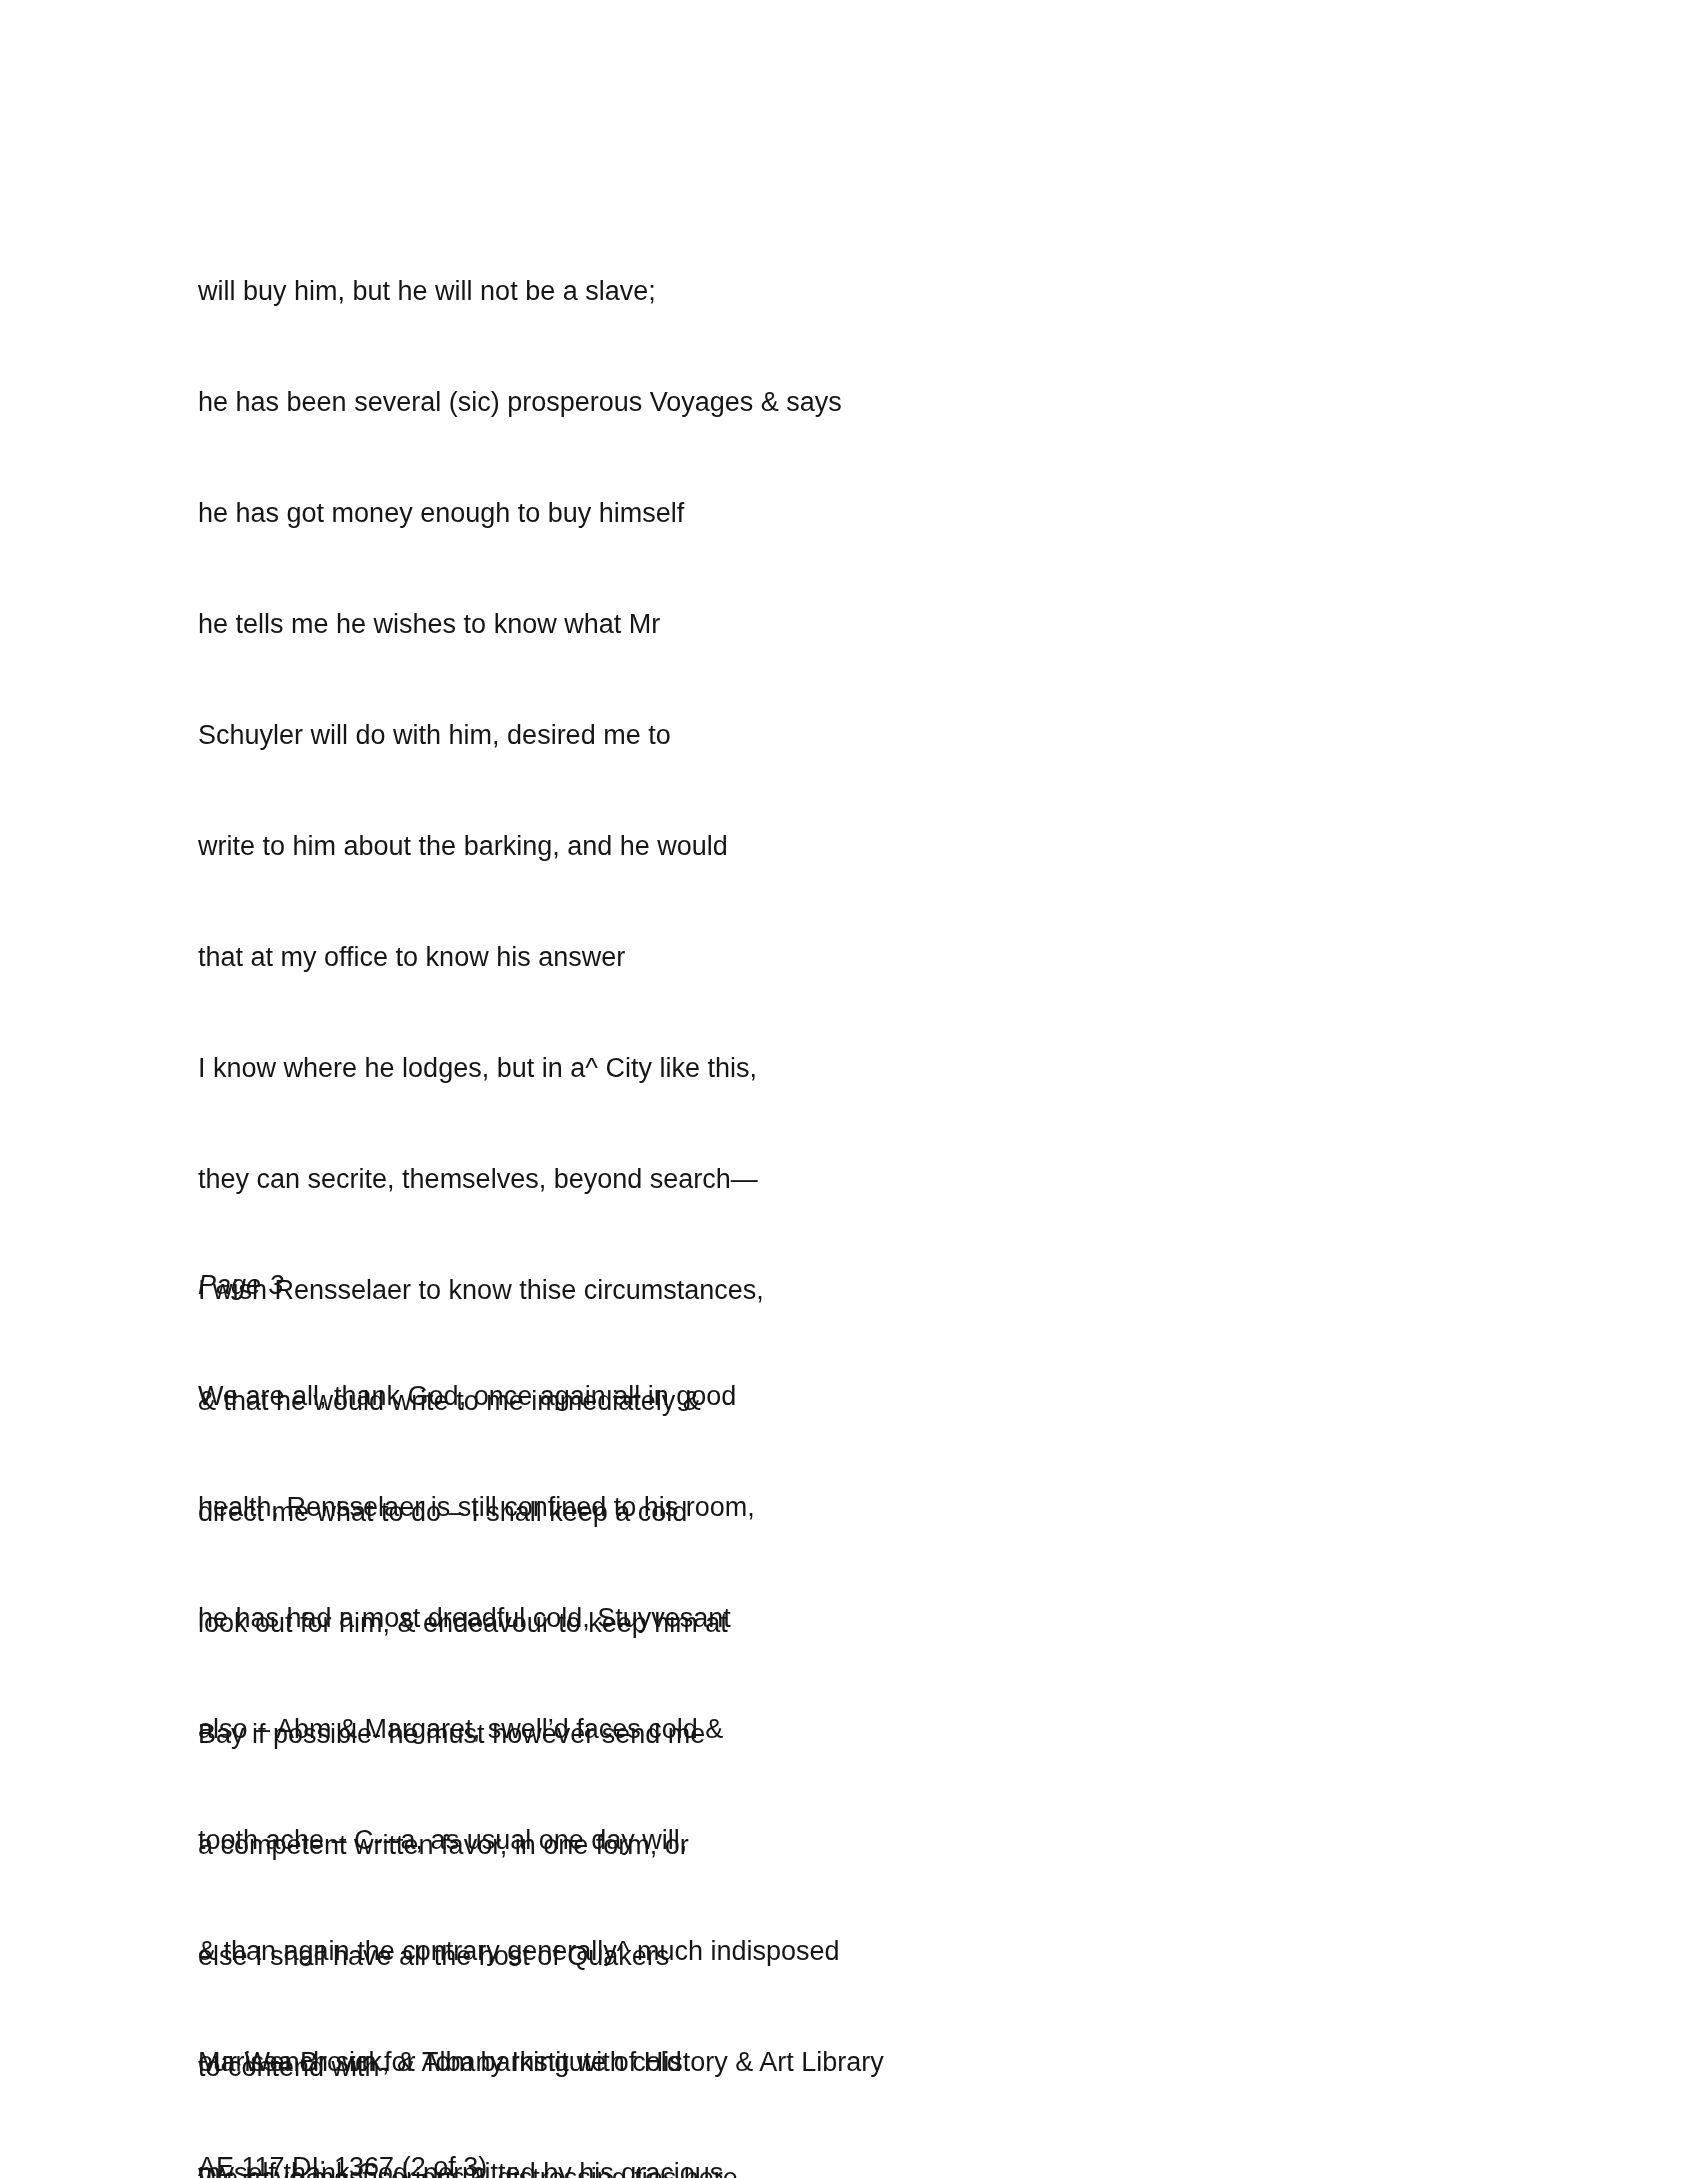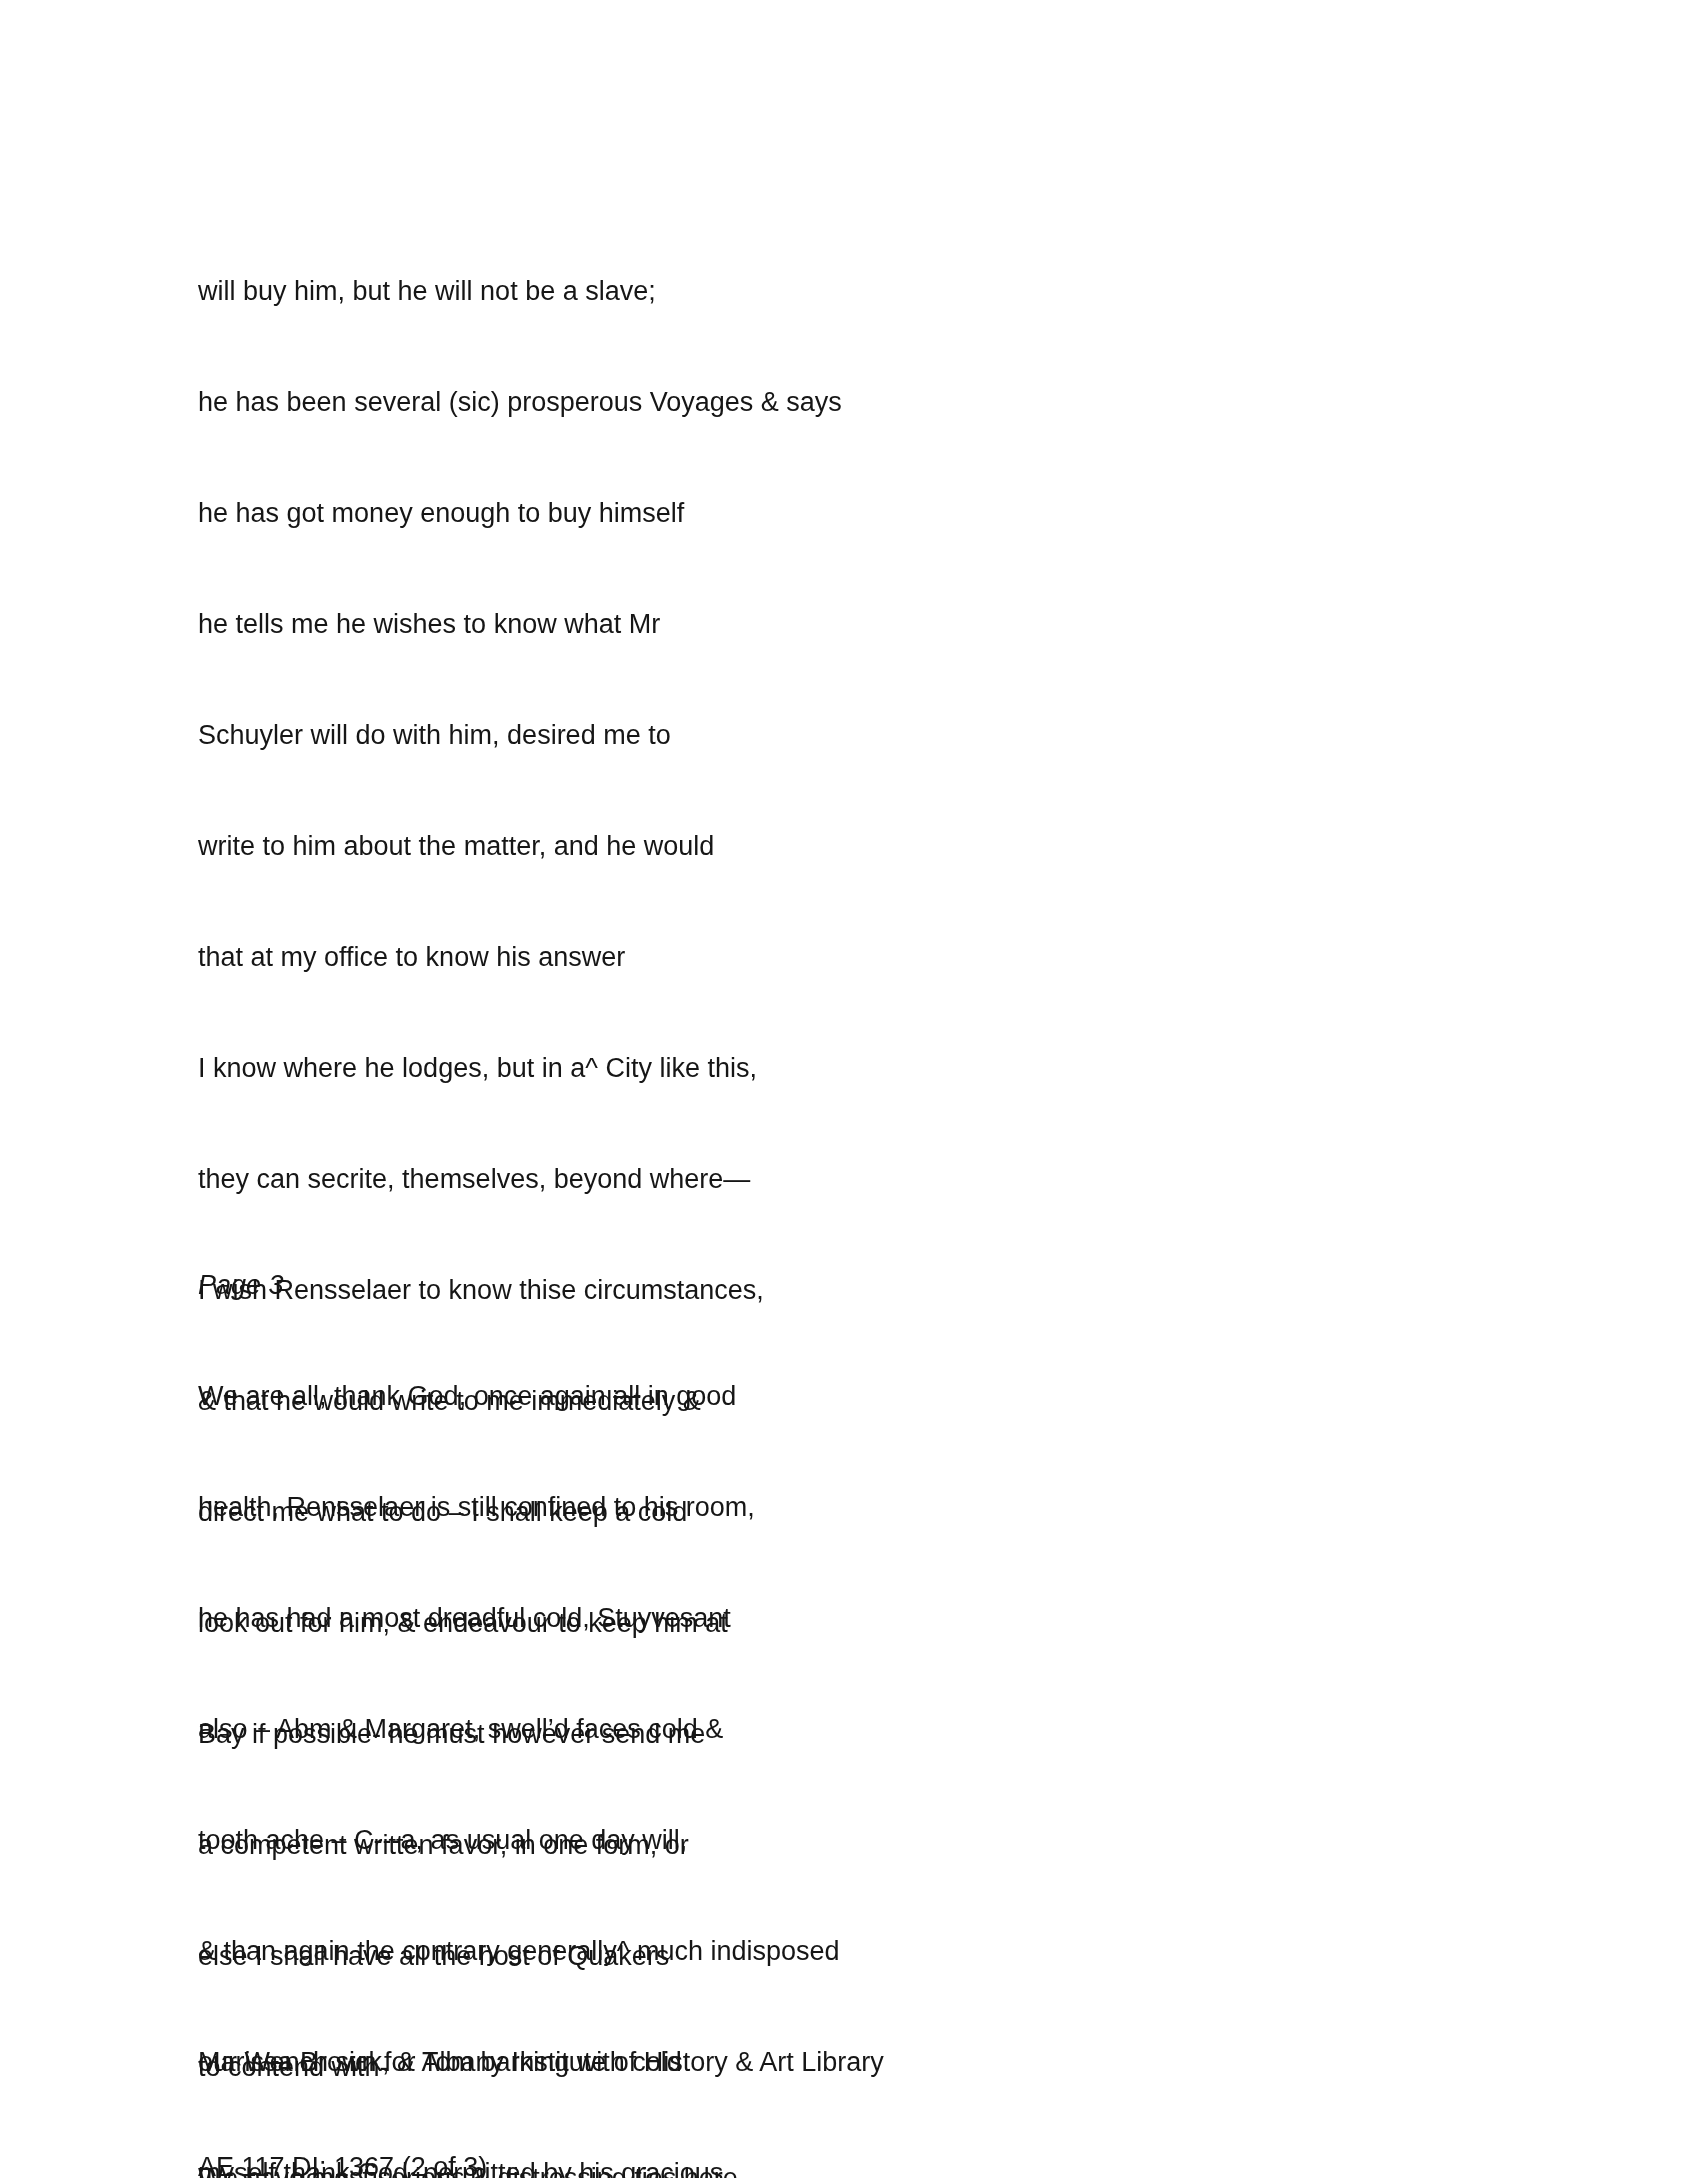--- a/index.html
+++ b/index.html
@@ -37,24 +37,24 @@
 <body>
 
 <div class="doc-page">
 
   <div class="text-block para-page2">
     <div class="line">will buy him, but he will not be a slave;</div>
     <div class="line">he has been several (sic) prosperous Voyages &amp; says</div>
     <div class="line">he has got money enough to buy himself</div>
     <div class="line">he tells me he wishes to know what Mr</div>
     <div class="line">Schuyler will do with him, desired me to</div>
-    <div class="line">write to him about the matter, and he would</div>
+    <div class="line">write to him about the barking, and he would</div>
     <div class="line">that at my office to know his answer</div>
     <div class="line">I know where he lodges, but in a^ City like this,</div>
-    <div class="line">they can secrite, themselves, beyond where—</div>
+    <div class="line">they can secrite, themselves, beyond search—</div>
     <div class="line">I wish Rensselaer to know thise circumstances,</div>
     <div class="line">&amp; that he would write to me immediately &amp;</div>
     <div class="line">direct me what to do – I shall keep a cold</div>
     <div class="line">look out for him, &amp; endeavour to keep him at</div>
     <div class="line">Bay if possible- he must however send me</div>
     <div class="line">a competent written favor, in one form, or</div>
     <div class="line">else I shall have all the host of Quakers</div>
     <div class="line">to contend with-</div>
     <div class="line">We have most serious &amp; distressing ties here</div>
     

